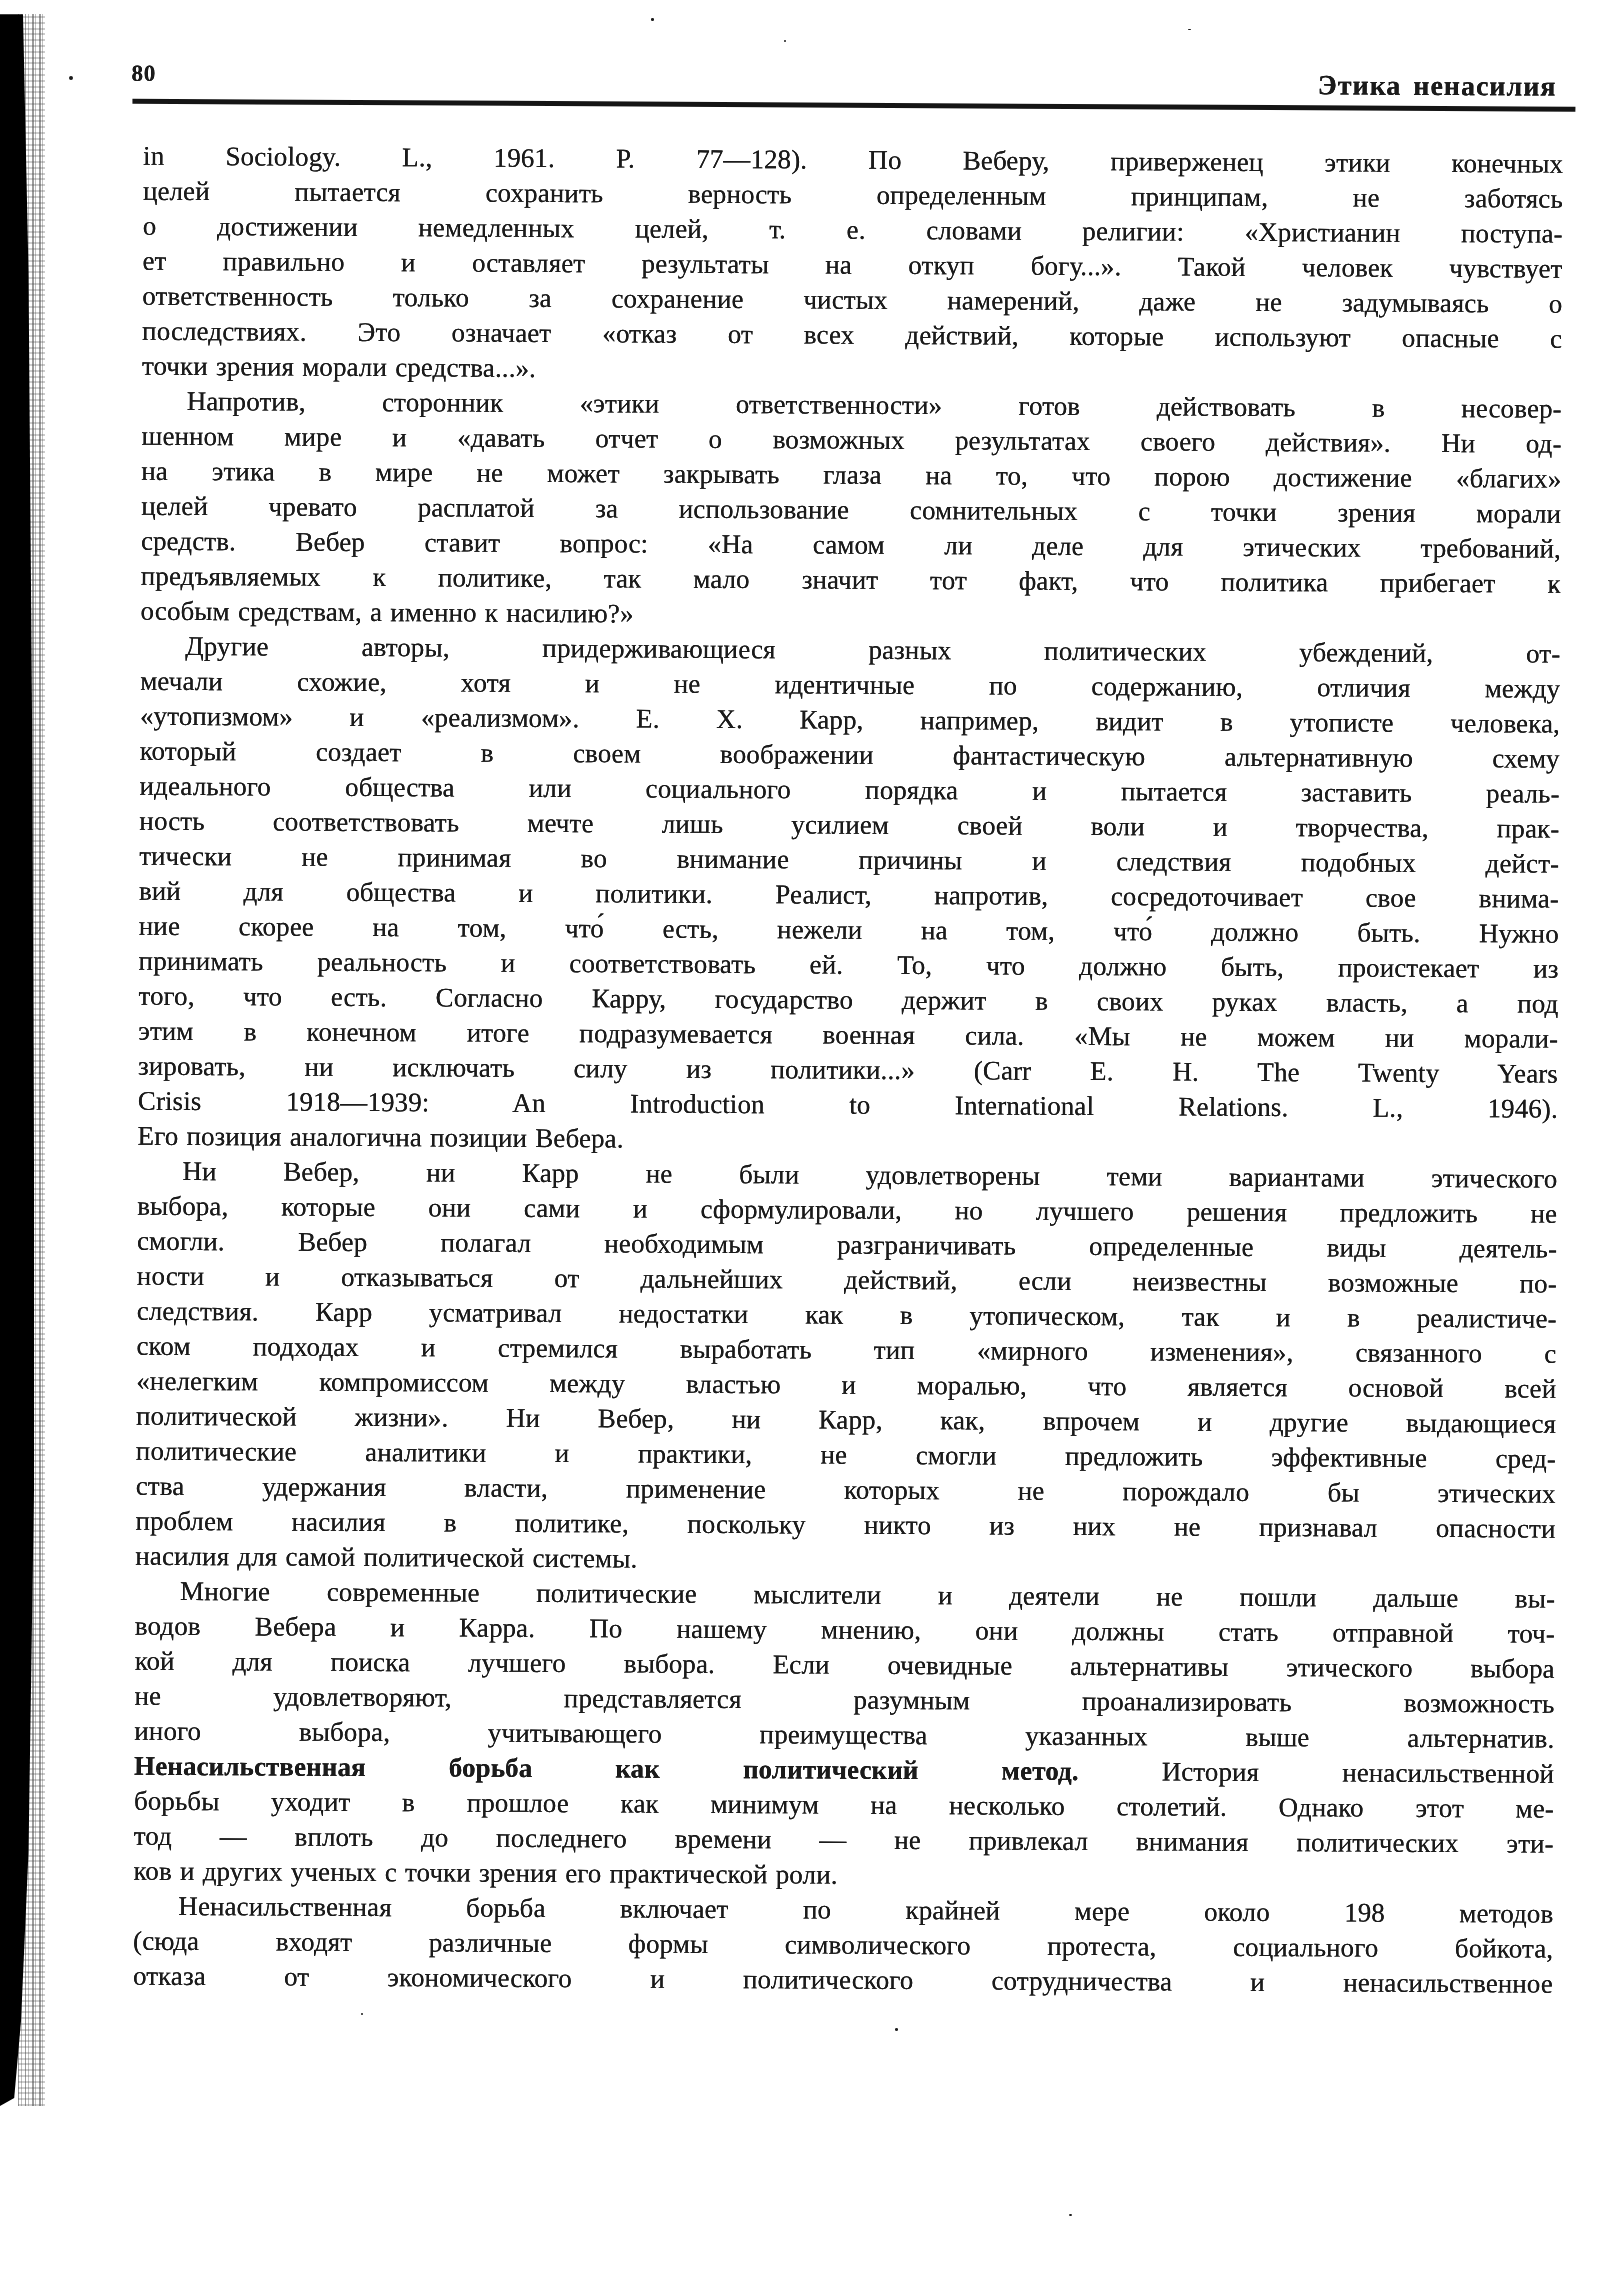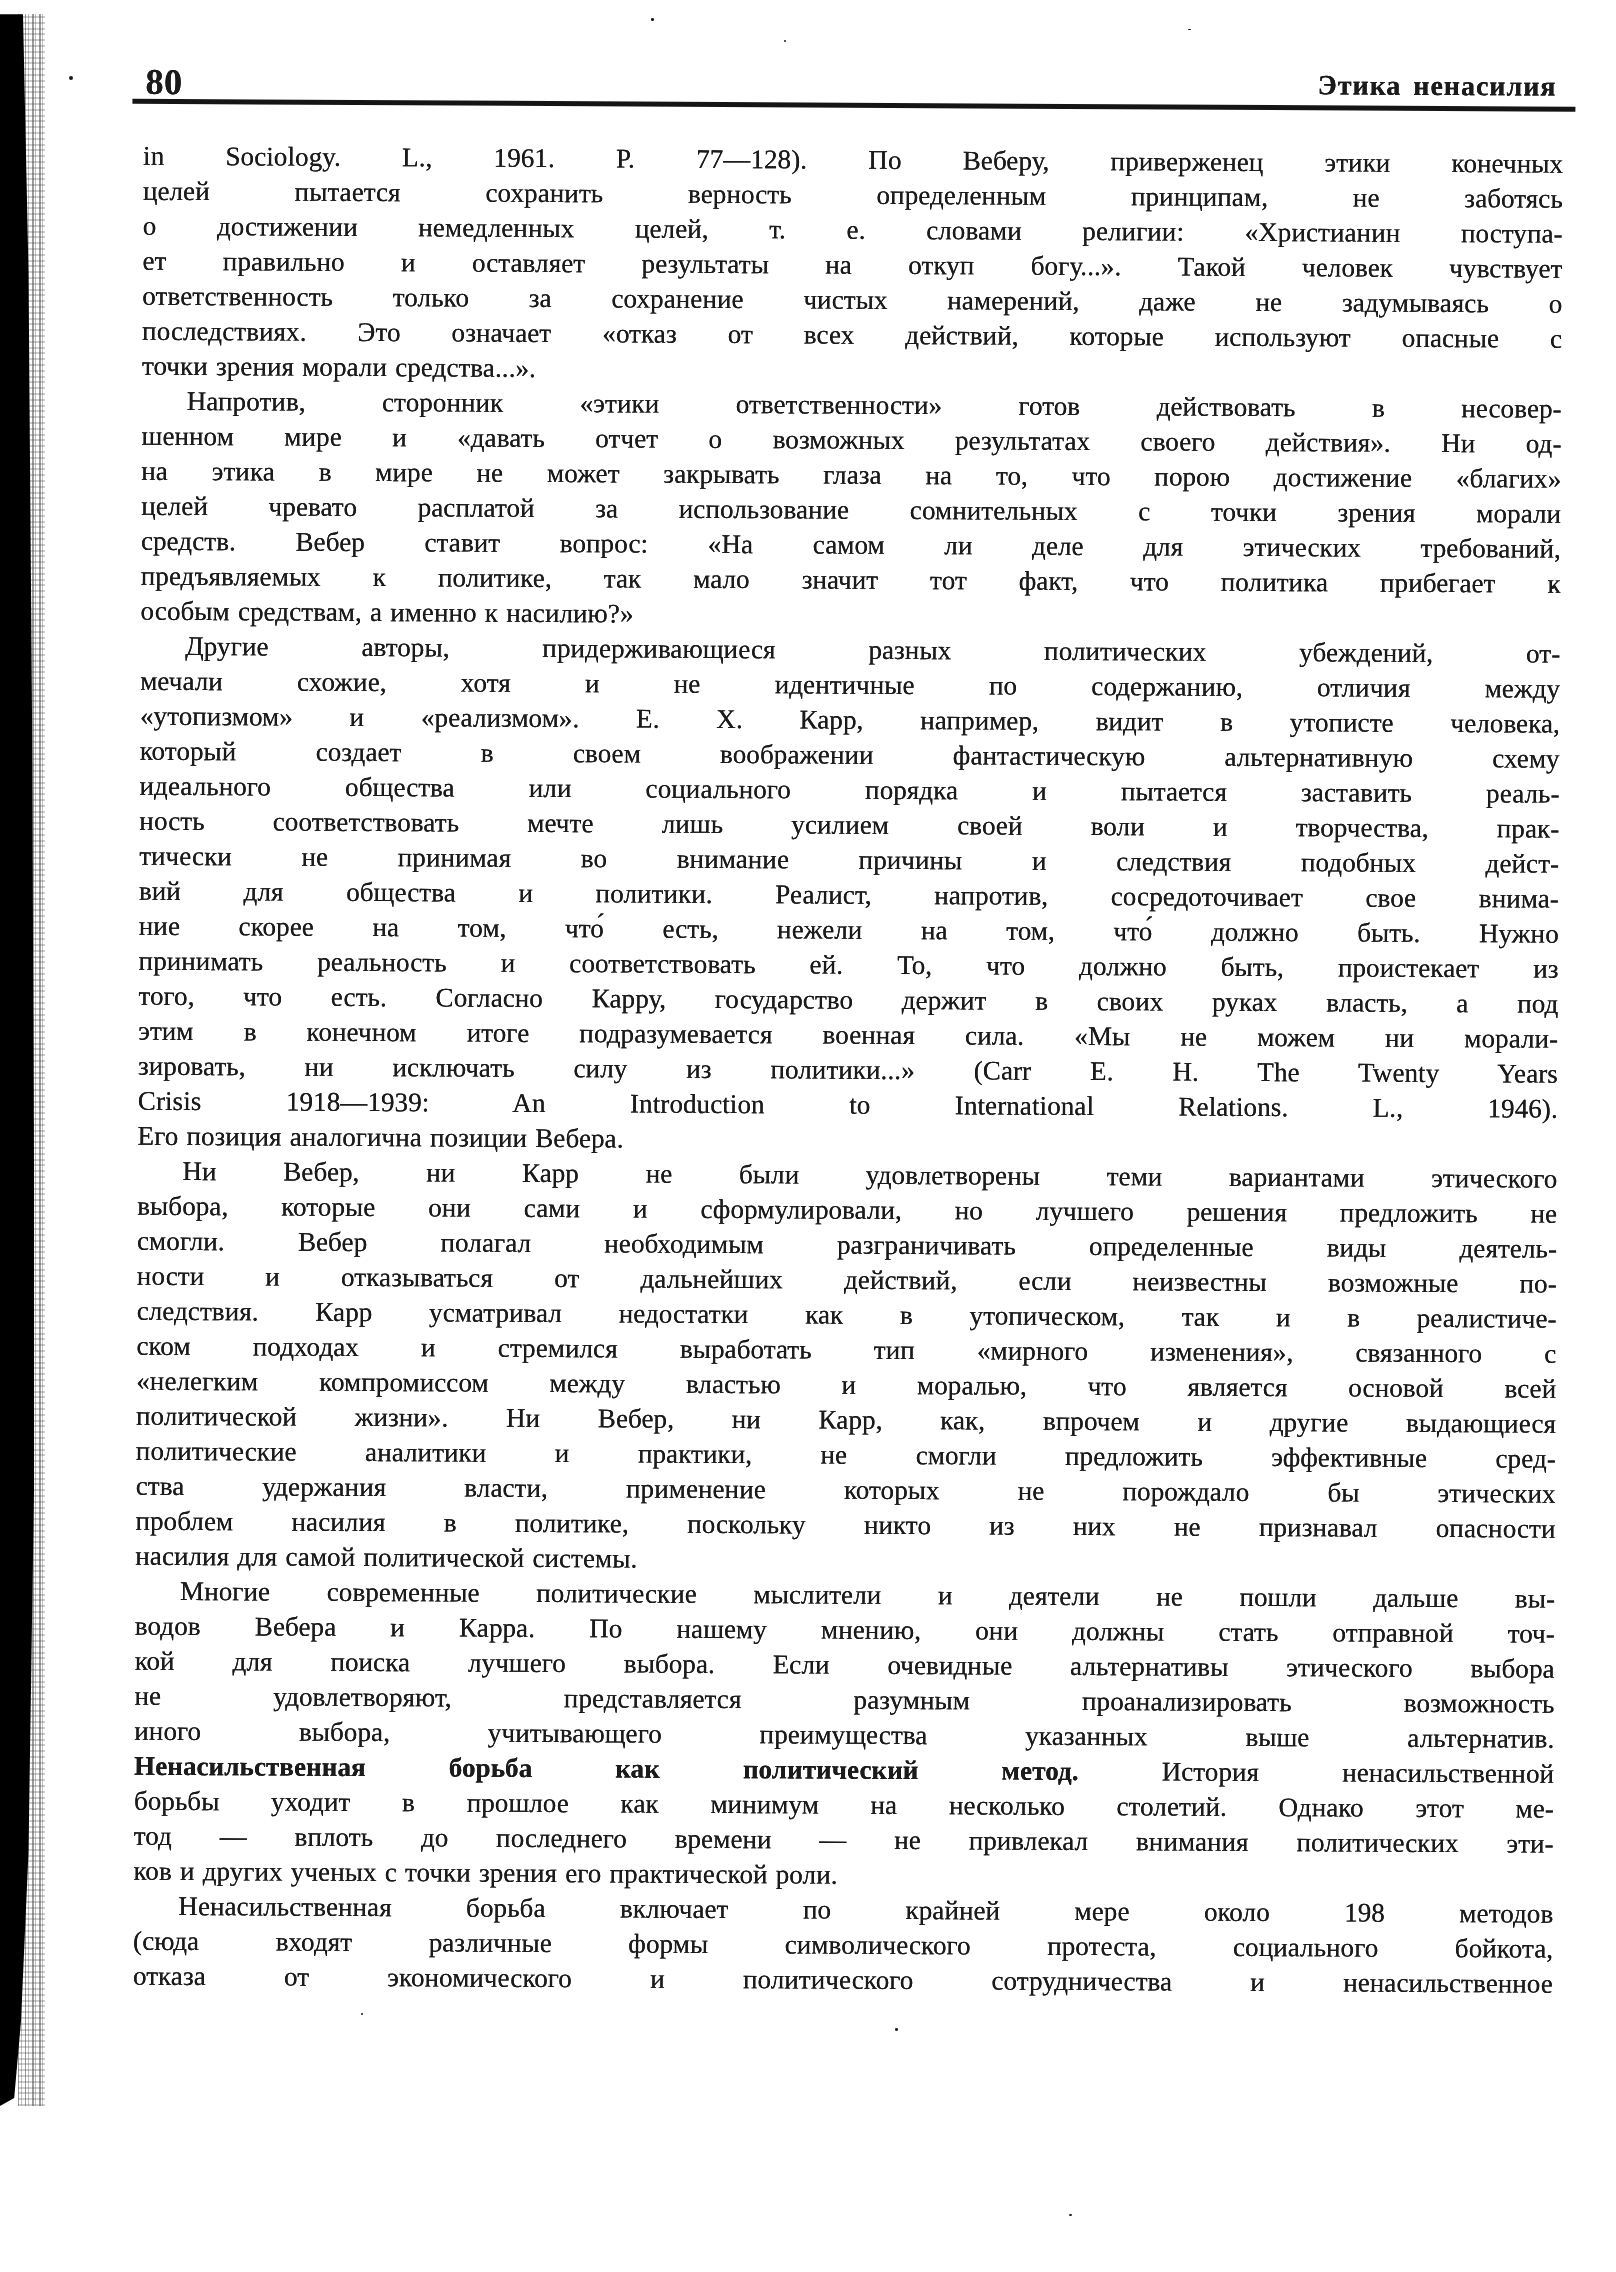--- a/index.html
+++ b/index.html
@@ -11,22 +11,22 @@
     font-family:"Liberation Serif", serif;
     color:#1b1b1b;
   }
   
   .content{
     position:absolute;left:0;top:0;width:1617px;height:2273px;
     transform:rotate(0.32deg);
     transform-origin:0 0;
   }
   .page-number{
-    position:absolute;left:146px;top:60px;
-    font-size:36px;font-weight:700;letter-spacing:0.6px;
+    position:absolute;left:132px;top:60px;
+    font-size:23px;font-weight:700;letter-spacing:0.6px;
     text-shadow:0 0 0.4px #000;
   }
   .running-title{
     position:absolute;right:60px;top:62px;
     font-size:28px;font-weight:700;letter-spacing:1px;
     word-spacing:3.9px;
     text-shadow:0 0 0.4px #000;
   }
   .header-rule{
     position:absolute;left:133px;top:98px;

